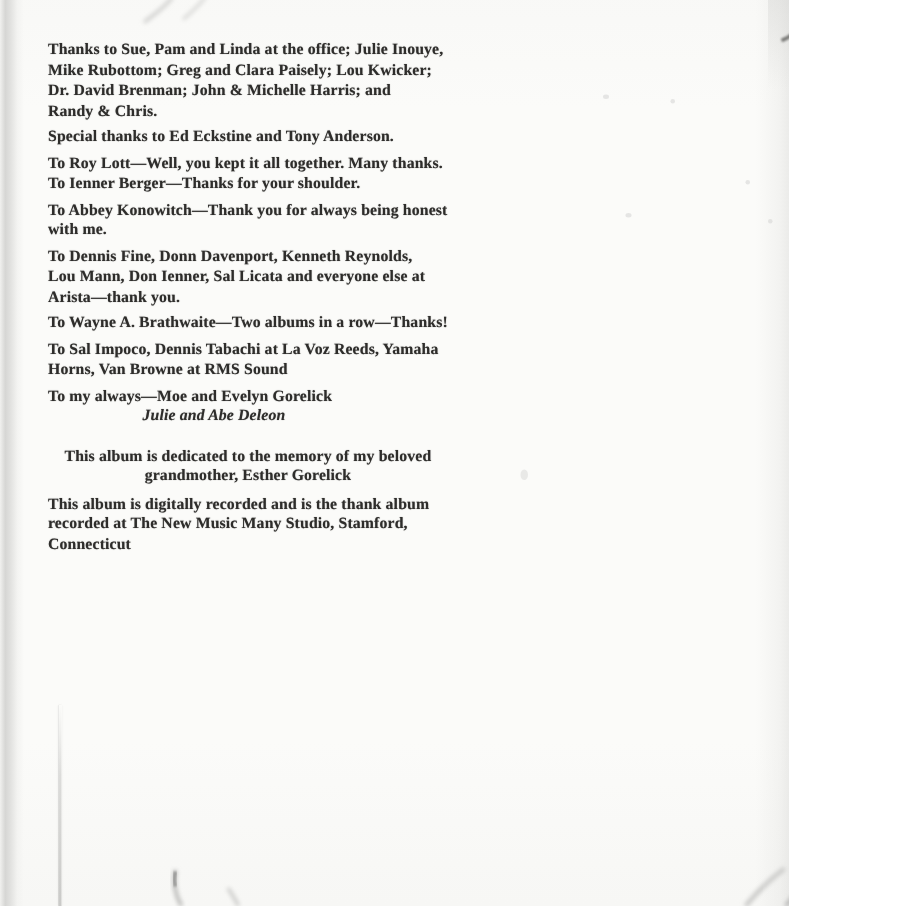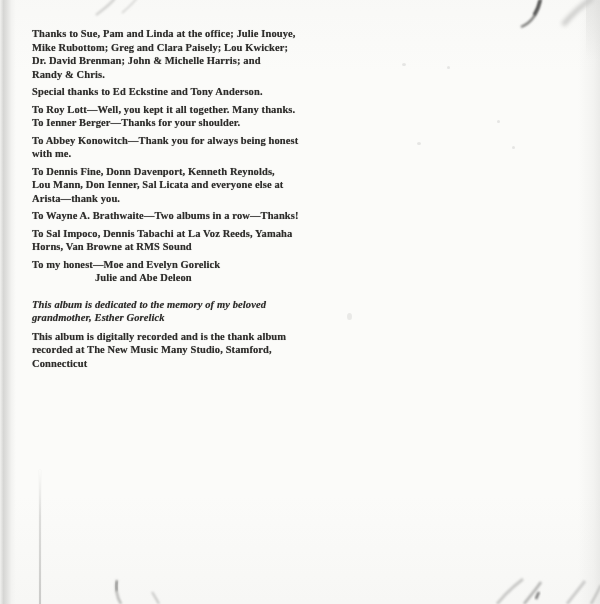--- a/index.html
+++ b/index.html
@@ -6,21 +6,21 @@
     --bg: #fbfbf9;
     --text: #2e2d2b;
     --edge: #d6d6d4;
   }
   * { margin: 0; padding: 0; box-sizing: border-box; }
   html, body { width: 600px; height: 604px; }
   body { overflow: hidden; background: #fff; }
 
   .page {
     position: relative;
-    width: 600px;
+    width: 526px;
     height: 604px;
     background:
       linear-gradient(to bottom, rgba(244,244,242,0.35) 0%, rgba(255,255,255,0) 12%, rgba(255,255,255,0) 82%, rgba(242,242,240,0.45) 100%),
       var(--bg);
     overflow: hidden;
   }
 
   
   .edge-left {
     position: absolute; left: 0; top: 0; bottom: 0; width: 16px;
@@ -47,21 +47,21 @@
     font-family: "Liberation Serif", "DejaVu Serif", serif;
     font-weight: 700;
     font-size: 10.5px;
     line-height: 13.5px;
     letter-spacing: 0.1px;
     color: var(--text);
     text-shadow: 0 0 0.7px rgba(46,45,43,0.55);
     white-space: nowrap;
   }
   .para { margin: 0 0 4px 0; }
-  .para.italic { font-style: italic; margin-top: 13px; margin-bottom: 5px; }
+  .para.italic { margin-top: 13px; margin-bottom: 5px; text-align: center; }
   .line { height: 13.5px; }
 
   
   .speck {
     position: absolute;
     background: #d7d7d5;
     border-radius: 50%;
     opacity: 0.6;
   }
   .fold-line {
@@ -145,22 +145,22 @@
         <div class="line">Arista—thank you.</div>
       </div>
       <div class="para">
         <div class="line">To Wayne A. Brathwaite—Two albums in a row—Thanks!</div>
       </div>
       <div class="para">
         <div class="line">To Sal Impoco, Dennis Tabachi at La Voz Reeds, Yamaha</div>
         <div class="line">Horns, Van Browne at RMS Sound</div>
       </div>
       <div class="para">
-        <div class="line">To my honest—Moe and Evelyn Gorelick</div>
-        <div class="line" style="padding-left: 63px;">Julie and Abe Deleon</div>
+        <div class="line">To my always—Moe and Evelyn Gorelick</div>
+        <div class="line" style="padding-left: 63px; font-style: italic;">Julie and Abe Deleon</div>
       </div>
       <div class="para italic">
         <div class="line">This album is dedicated to the memory of my beloved</div>
         <div class="line">grandmother, Esther Gorelick</div>
       </div>
       <div class="para">
         <div class="line">This album is digitally recorded and is the thank album</div>
         <div class="line">recorded at The New Music Many Studio, Stamford,</div>
         <div class="line">Connecticut</div>
       </div>

